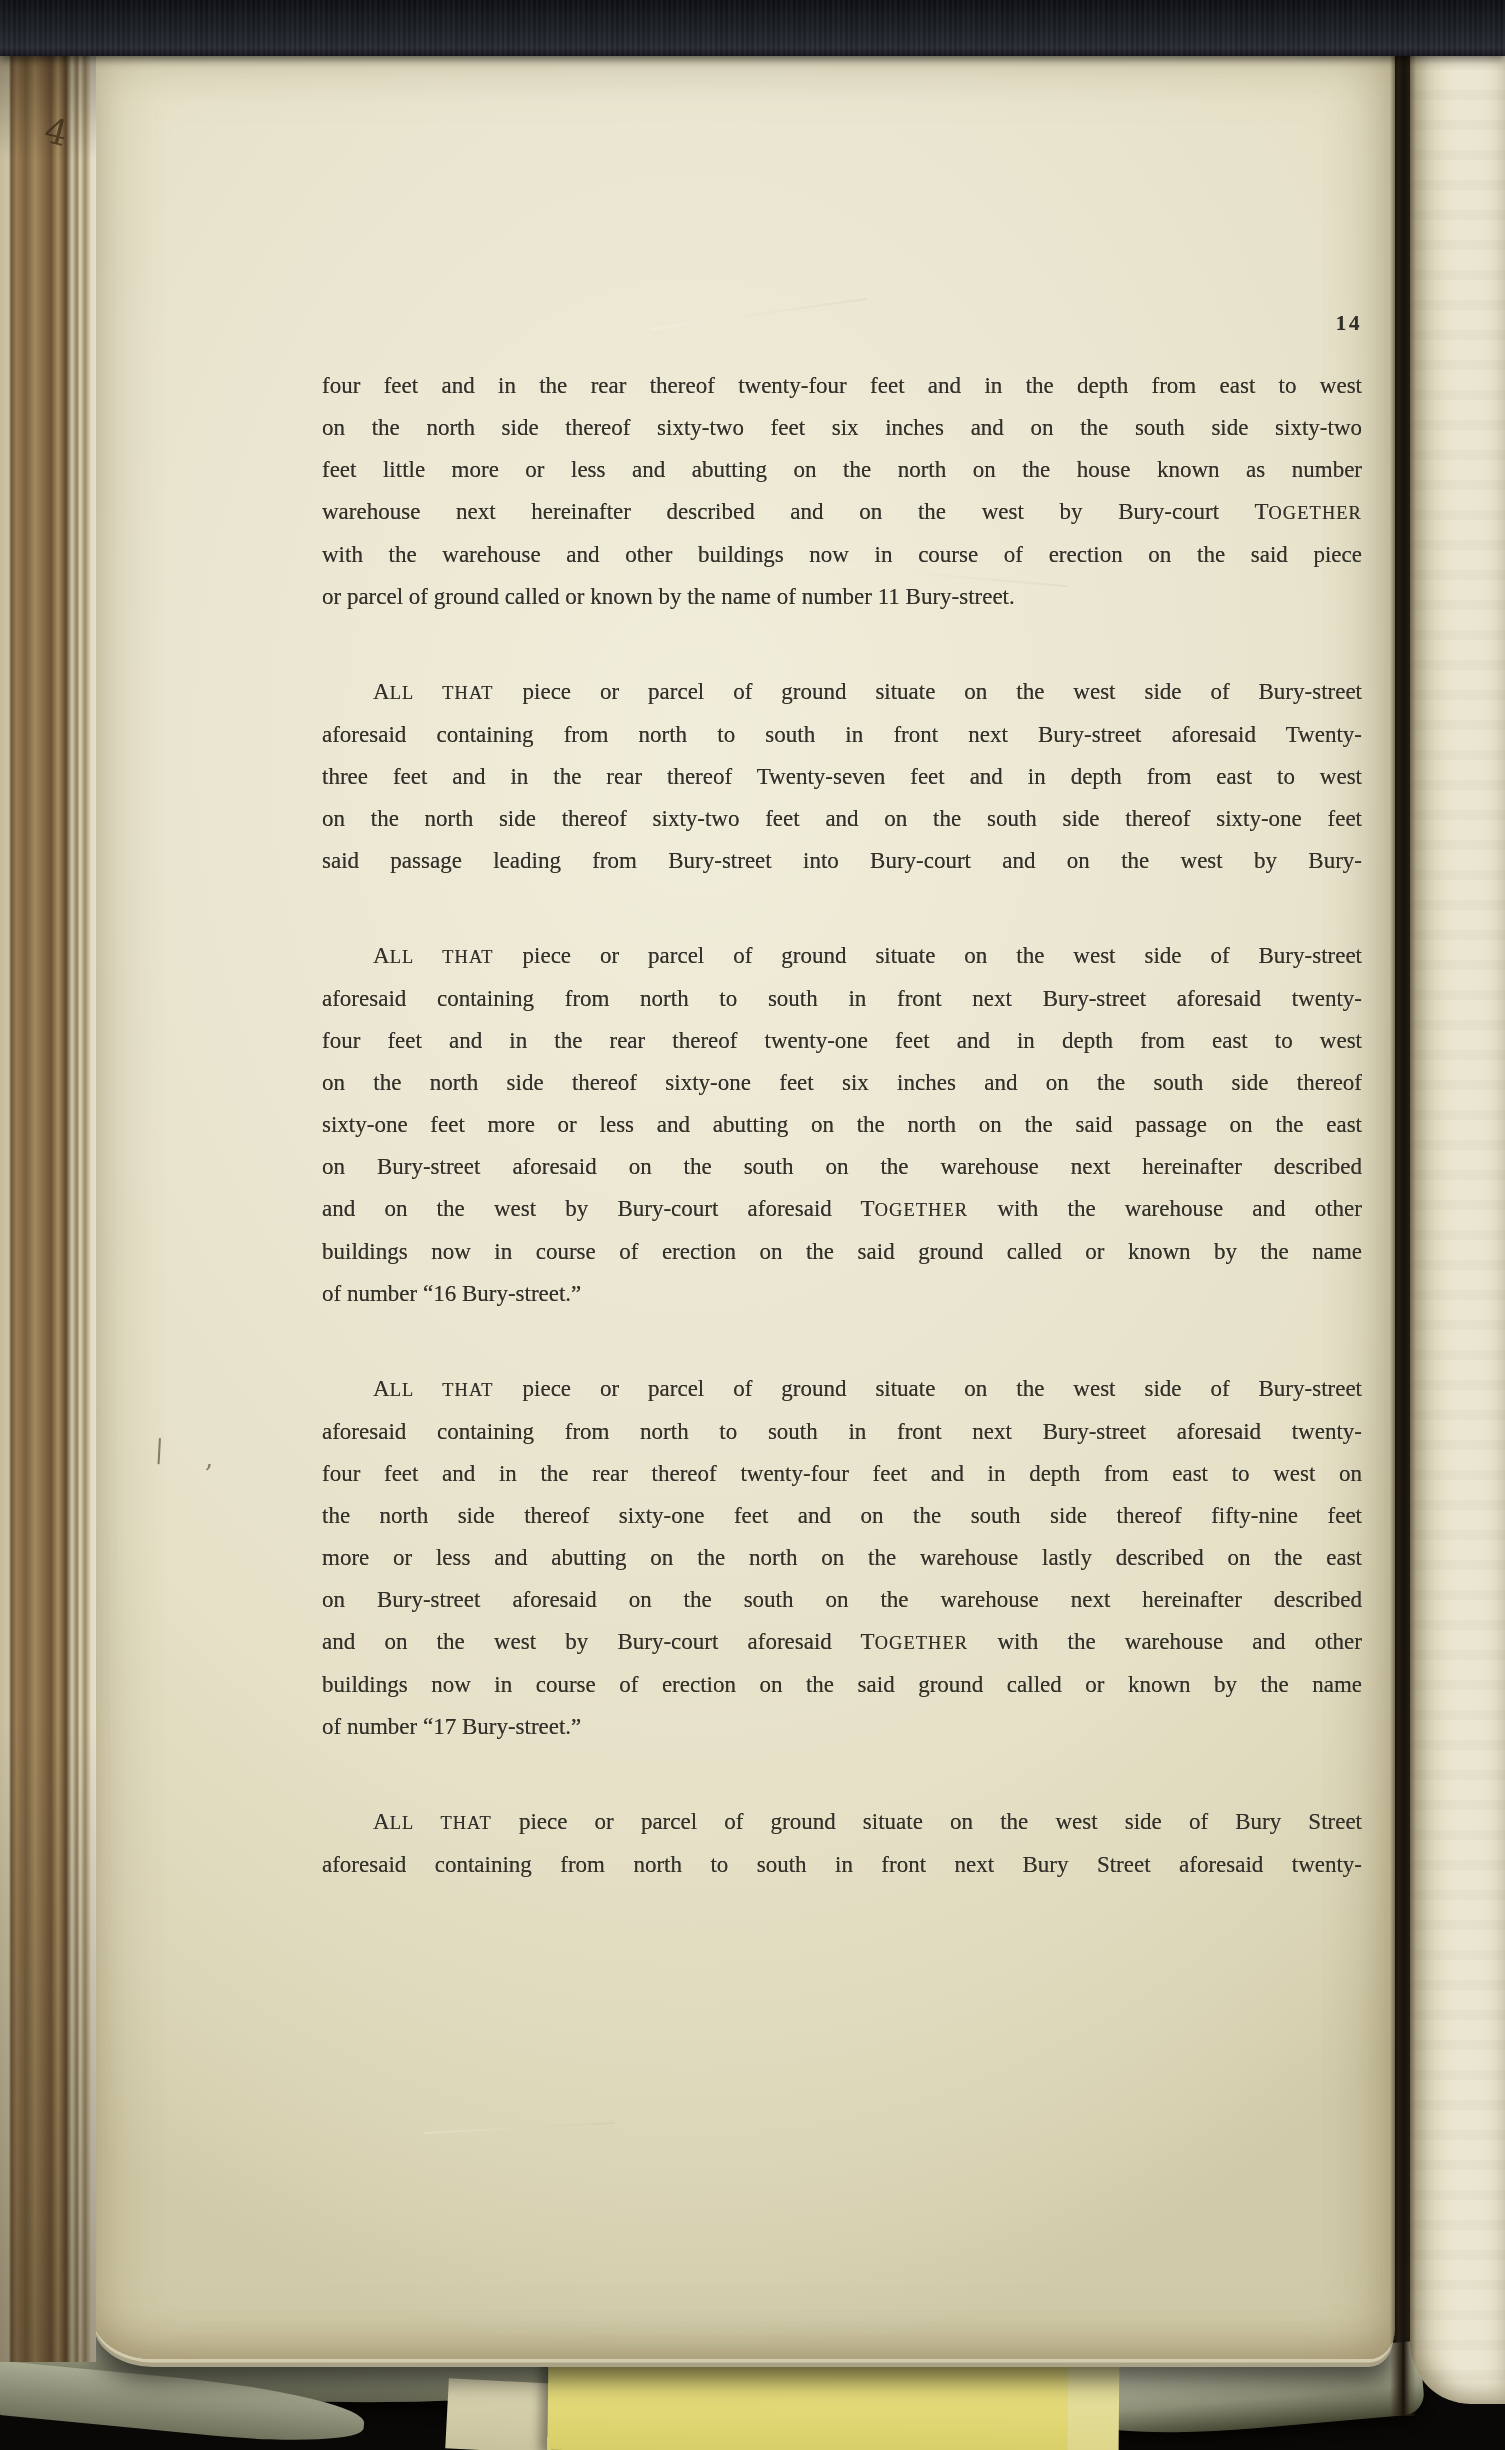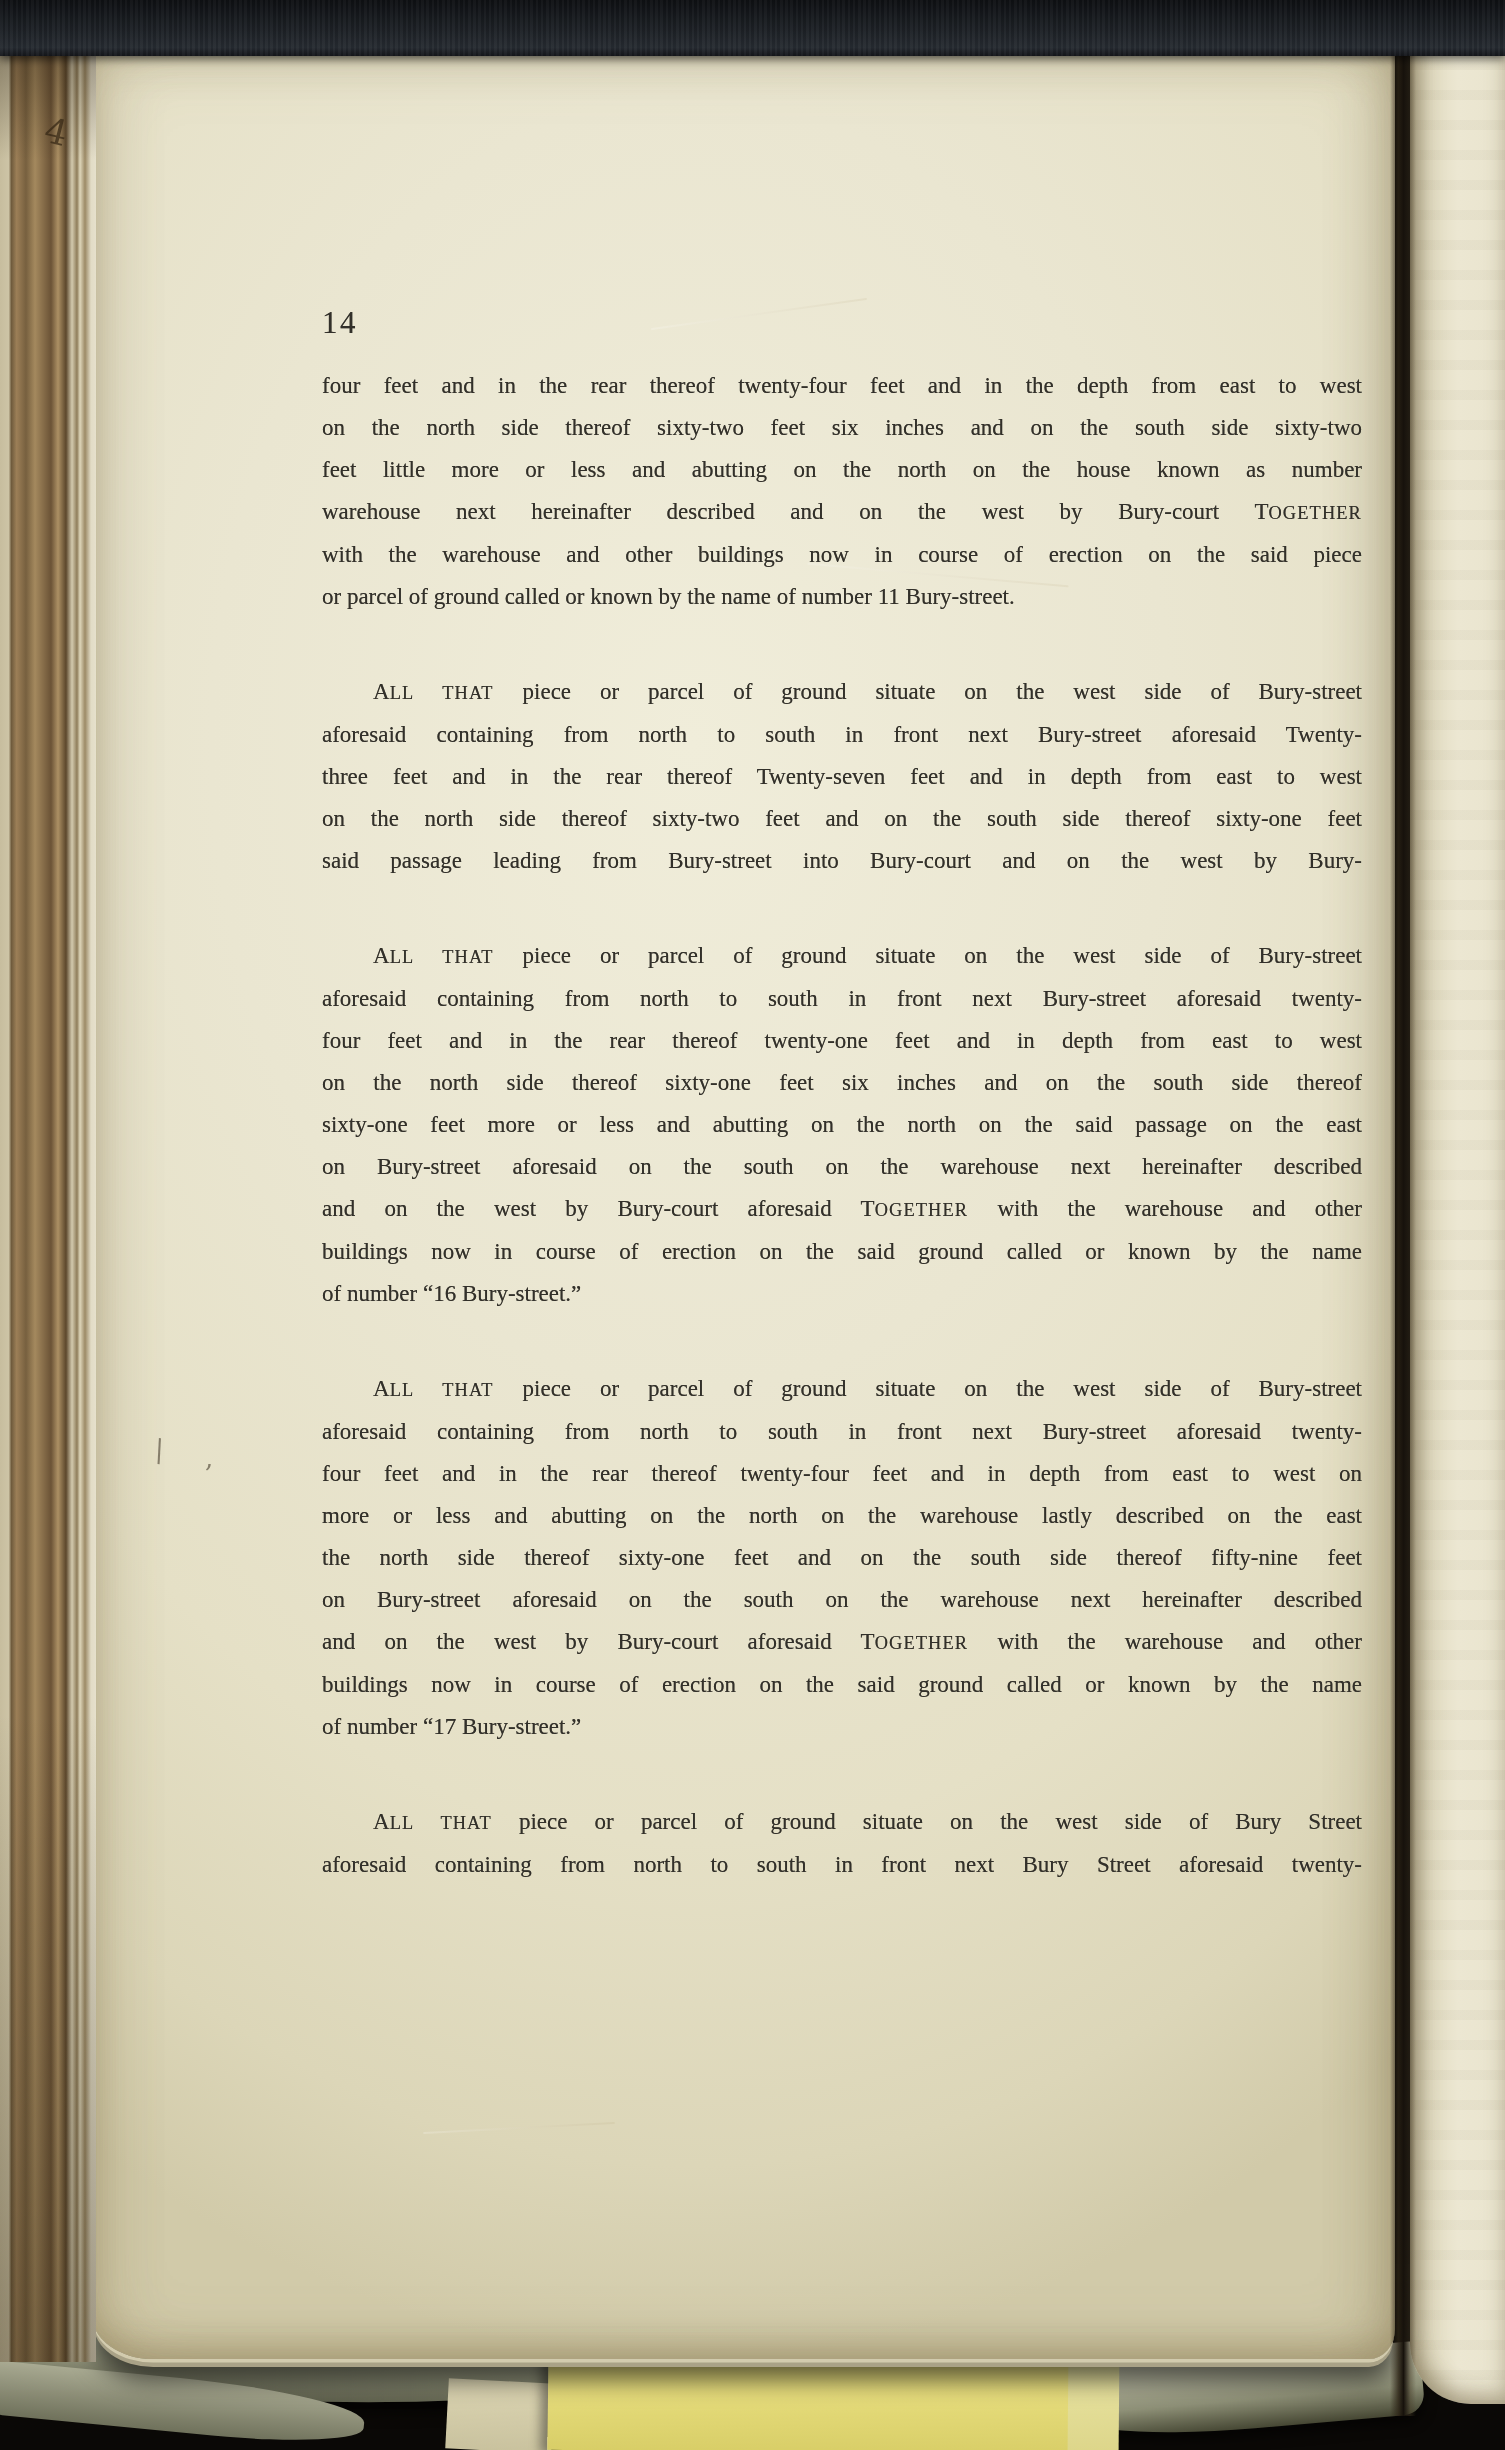--- a/index.html
+++ b/index.html
@@ -55,22 +55,22 @@
   .crease.c2{left:715px;top:523px;width:262px;transform:rotate(5deg);}
   .crease.c3{left:331px;top:2076px;width:192px;transform:rotate(-3deg);}
 
   
   .text-block{
     position:absolute;left:230px;top:0;width:1040px;
     color:#32302a;font-size:23px;line-height:42px;
     text-shadow:0 0 0.6px rgba(50,46,38,.65);
   }
   .page-number{
-    text-align:left;padding-top:251px;margin-bottom:21px;
-    font-size:31px;letter-spacing:2.6px;
+    text-align:right;padding-top:251px;margin-bottom:21px;
+    font-size:21px;letter-spacing:2.6px;font-weight:bold;
   }
   .para + .para{margin-top:53px;}
   .para .line{text-align:justify;text-align-last:justify;}
   .para .line.last{text-align-last:left;}
   .para.indented .line:first-child{text-indent:51px;}
   .sc{font-size:.8em;letter-spacing:.06em;}
 
   .pencil-mark{position:absolute;color:rgba(70,60,45,.6);font-size:26px;z-index:6;
     font-family:"DejaVu Serif",serif;}
   .pencil-mark.m1{left:63px;top:1383px;transform:rotate(3deg);}
@@ -174,22 +174,22 @@
           <div class="line">sixty-one feet more or less and abutting on the north on the said passage on the east</div>
           <div class="line">on Bury-street aforesaid on the south on the warehouse next hereinafter described</div>
           <div class="line">and on the west by Bury-court aforesaid T<span class="sc">OGETHER</span> with the warehouse and other</div>
           <div class="line">buildings now in course of erection on the said ground called or known by the name</div>
           <div class="line last">of number “16 Bury-street.”</div>
         </div>
         <div class="para indented">
           <div class="line">A<span class="sc">LL THAT</span> piece or parcel of ground situate on the west side of Bury-street</div>
           <div class="line">aforesaid containing from north to south in front next Bury-street aforesaid twenty-</div>
           <div class="line">four feet and in the rear thereof twenty-four feet and in depth from east to west on</div>
+          <div class="line">the north side thereof sixty-one feet and on the south side thereof fifty-nine feet</div>
           <div class="line">more or less and abutting on the north on the warehouse lastly described on the east</div>
-          <div class="line">the north side thereof sixty-one feet and on the south side thereof fifty-nine feet</div>
           <div class="line">on Bury-street aforesaid on the south on the warehouse next hereinafter described</div>
           <div class="line">and on the west by Bury-court aforesaid T<span class="sc">OGETHER</span> with the warehouse and other</div>
           <div class="line">buildings now in course of erection on the said ground called or known by the name</div>
           <div class="line last">of number “17 Bury-street.”</div>
         </div>
         <div class="para indented">
           <div class="line">A<span class="sc">LL THAT</span> piece or parcel of ground situate on the west side of Bury Street</div>
           <div class="line">aforesaid containing from north to south in front next Bury Street aforesaid twenty-</div>
         </div>
       </div>

